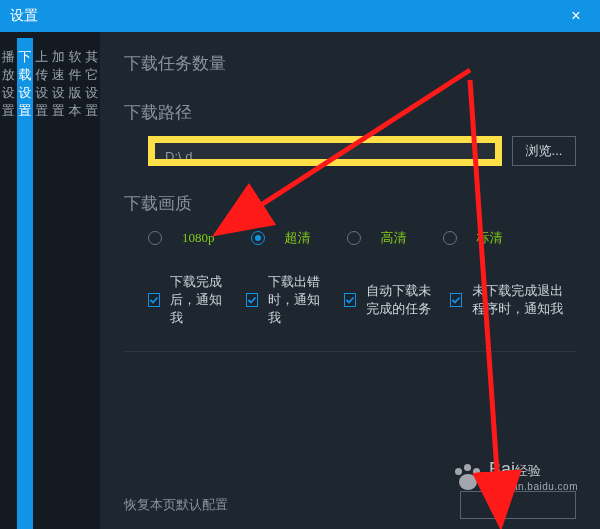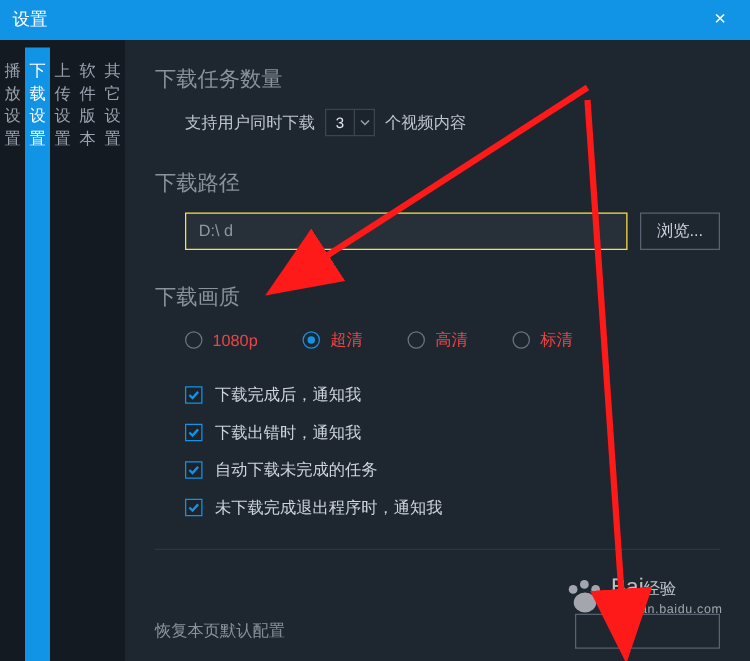--- a/index.html
+++ b/index.html
@@ -82,21 +82,21 @@
 
   .path-row {
     display: flex; gap: 10px;
     margin-left: 24px;
     align-items: center;
   }
   .path-input {
     flex: 1;
     height: 30px;
     background: #273039;
-    border: 1px solid #fde047;
+    border: 7px solid #fde047;
     color: #8f98a3;
     padding: 0 10px;
     font-size: 13px;
     line-height: 28px;
     white-space: nowrap; overflow: hidden;
   }
   .browse-btn {
     width: 64px; height: 30px;
     border: 1px solid #586270;
     background: transparent;
@@ -105,41 +105,42 @@
     cursor: pointer;
   }
 
   .radio-row {
     display: flex; gap: 36px;
     margin-left: 24px;
     margin-top: 14px;
     align-items: center;
   }
   .radio {
-    display: flex; align-items: center; gap: 8px;
-    cursor: pointer;
-    color: #ef4444;
+    display: flex; align-items: center; gap: 20px;
+    cursor: pointer;
+    color: #84cc16;
+    font-family: Liberation Serif, serif;
   }
   .r-outer {
     width: 14px; height: 14px;
     border: 1px solid #6a7380;
     border-radius: 50%;
     display: flex; align-items: center; justify-content: center;
   }
   .radio.selected .r-outer { border-color: #1294e6; }
   .r-inner {
     width: 6px; height: 6px; border-radius: 50%;
     background: transparent;
   }
   .radio.selected .r-inner { background: #1294e6; }
 
   .check-col {
     margin-left: 24px;
     margin-top: 26px;
-    display: flex; flex-direction: column; gap: 12px;
+    display: flex; flex-direction: row; gap: 12px;
   }
   .check {
     display: flex; align-items: center; gap: 10px;
     cursor: pointer;
     color: #cfd4da;
   }
   .cbox {
     width: 14px; height: 14px;
     border: 1px solid #1294e6;
     background: #1b232d;
@@ -207,39 +208,28 @@
 <div class="titlebar">
   <div class="title">设置</div>
   <div class="close">×</div>
 </div>
 
 <div class="body">
   <div class="sidebar">
     <div class="sidebar-item">播放设置</div>
     <div class="sidebar-item active">下载设置</div>
     <div class="sidebar-item">上传设置</div>
+    <div class="sidebar-item">加速设置</div>
     <div class="sidebar-item">软件版本</div>
     <div class="sidebar-item">其它设置</div>
   </div>
 
   <div class="content">
 
     <div class="section-label">下载任务数量</div>
-    <div class="row-inline">
-      <span>支持用户同时下载</span>
-      <span class="num-box">
-        <span class="val">3</span>
-        <span class="caret">
-          <svg viewBox="0 0 10 10">
-              <path d="M1 3 L5 7 L9 3" fill="none" stroke="#9aa2ad" stroke-width="1.5"></path>
-            </svg>
-        </span>
-      </span>
-      <span>个视频内容</span>
-    </div>
 
     <div class="section-label" style="margin-top:26px">下载路径</div>
     <div class="path-row">
       <div class="path-input">D:\                                                       d</div>
       <button class="browse-btn">浏览...</button>
     </div>
 
     <div class="section-label" style="margin-top:26px">下载画质</div>
     <div class="radio-row">
       <div class="radio">

